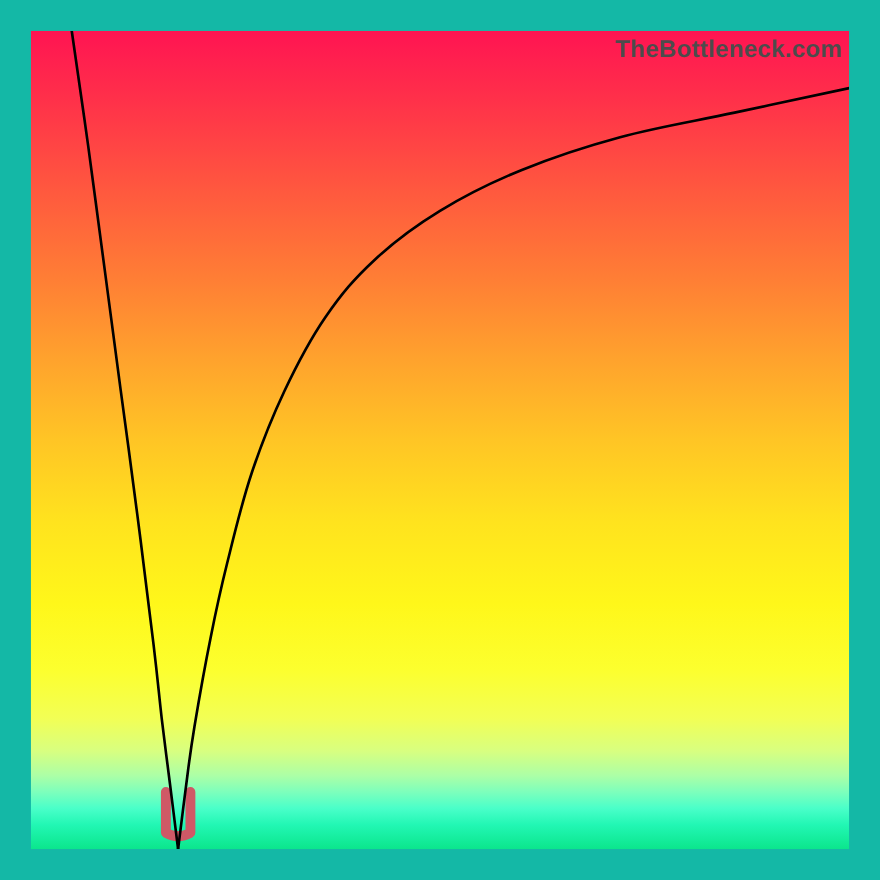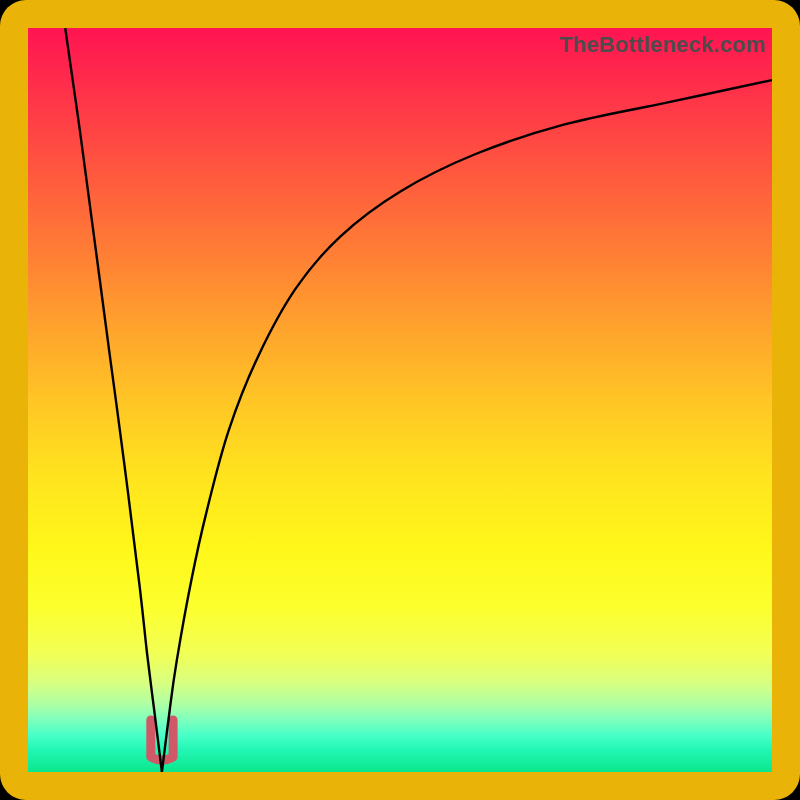--- a/index.html
+++ b/index.html
@@ -6,23 +6,22 @@
     margin: 0;
     padding: 0;
     width: 800px;
     height: 800px;
     background: #000;
     overflow: hidden;
   }
   .outer {
     width: 800px;
     height: 800px;
-    background: #eab308;
+    background: #14b8a6;
     position: relative;
-    border-radius: 26px;
   }
   .plot-area {
     position: absolute;
     left: 28px;
     top: 28px;
     width: 744px;
     height: 744px;
     overflow: hidden;
   }
   .gradient {

